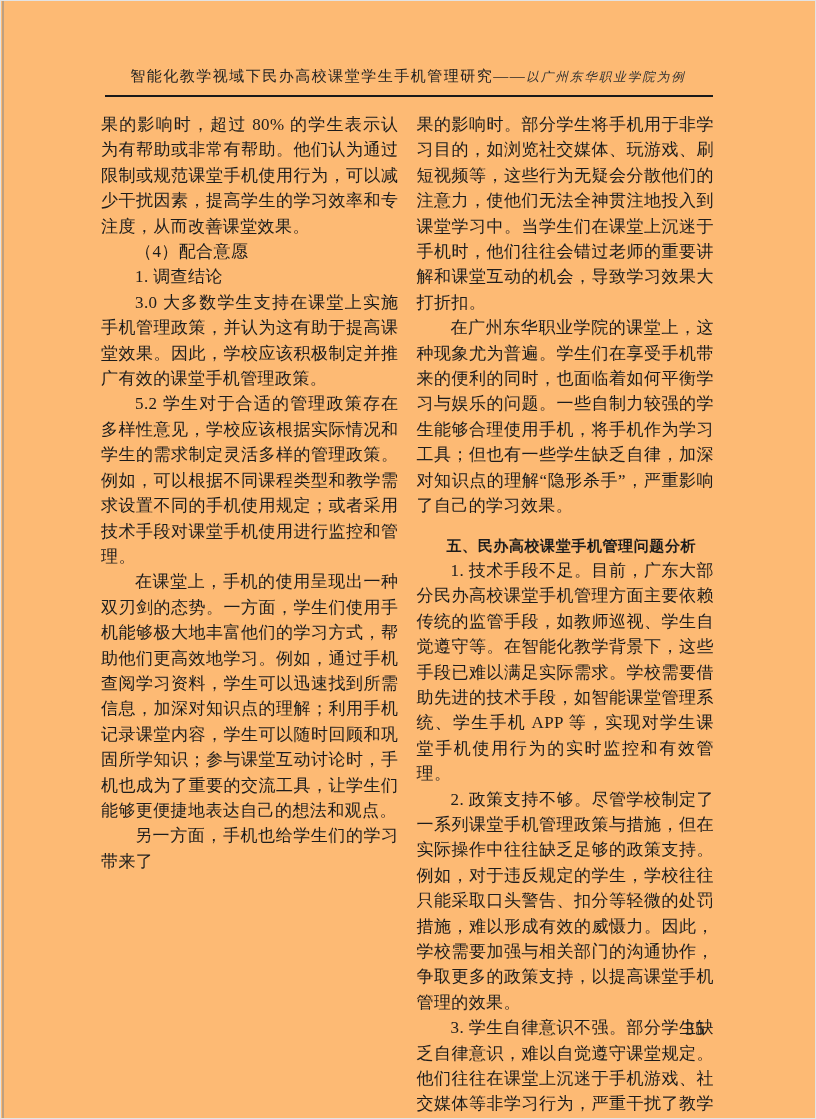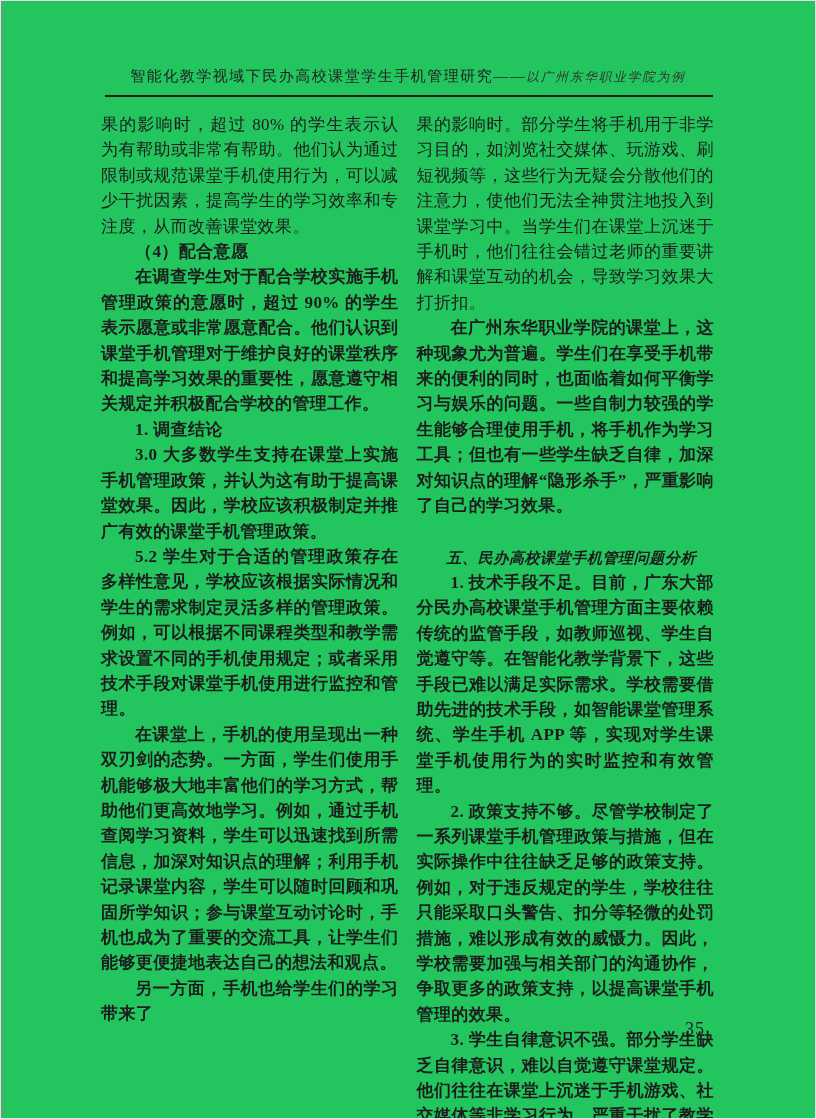--- a/index.html
+++ b/index.html
@@ -4,21 +4,21 @@
 <style>
   html, body {
     margin: 0;
     padding: 0;
     background: #ffffff;
   }
   .page {
     position: relative;
     width: 816px;
     height: 1119px;
-    background: #22c55e;
+    background: #fdba74;
     overflow: hidden;
     box-sizing: border-box;
     border: 1px solid #e3e3e3;
     font-family: "Liberation Serif", "DejaVu Serif", serif;
     color: #1c1c1c;
   }
   
   .scan-edge {
     position: absolute;
     left: 1px;
@@ -70,30 +70,28 @@
   .col p {
     margin: 0;
     font-size: 17px;
     line-height: 25.4px;
     text-align: justify;
     letter-spacing: 0.4px;
     word-break: break-all;
   }
   .col p.ind {
     text-indent: 2em;
-    font-weight: bold;
   }
   .col p.sec-heading {
     font-family: "Liberation Sans", "DejaVu Sans", sans-serif;
     font-weight: bold;
     font-size: 15px;
     text-indent: 2em;
-    margin-top: 26px;
+    margin-top: 14px;
     letter-spacing: 0.6px;
-    font-style: italic;
   }
   .page-number {
     position: absolute;
     top: 1018px;
     left: 684px;
     font-size: 18px;
     color: #222;
     letter-spacing: 1px;
   }
 </style>
@@ -108,21 +106,20 @@
     <span class="title-main">智能化教学视域下民办高校课堂学生手机管理研究——</span><span class="title-sub">以广州东华职业学院为例</span>
   </div>
 
   <div class="head-rule"></div>
 
   <div class="columns">
 
     <div class="col">
       <p class="cont">果的影响时，超过 80% 的学生表示认为有帮助或非常有帮助。他们认为通过限制或规范课堂手机使用行为，可以减少干扰因素，提高学生的学习效率和专注度，从而改善课堂效果。</p>
       <p class="ind">（4）配合意愿</p>
-      <p class="ind">在调查学生对于配合学校实施手机管理政策的意愿时，超过 90% 的学生表示愿意或非常愿意配合。他们认识到课堂手机管理对于维护良好的课堂秩序和提高学习效果的重要性，愿意遵守相关规定并积极配合学校的管理工作。</p>
       <p class="ind">1. 调查结论</p>
       <p class="ind">3.0 大多数学生支持在课堂上实施手机管理政策，并认为这有助于提高课堂效果。因此，学校应该积极制定并推广有效的课堂手机管理政策。</p>
       <p class="ind">5.2 学生对于合适的管理政策存在多样性意见，学校应该根据实际情况和学生的需求制定灵活多样的管理政策。例如，可以根据不同课程类型和教学需求设置不同的手机使用规定；或者采用技术手段对课堂手机使用进行监控和管理。</p>
       <p class="ind">在课堂上，手机的使用呈现出一种双刃剑的态势。一方面，学生们使用手机能够极大地丰富他们的学习方式，帮助他们更高效地学习。例如，通过手机查阅学习资料，学生可以迅速找到所需信息，加深对知识点的理解；利用手机记录课堂内容，学生可以随时回顾和巩固所学知识；参与课堂互动讨论时，手机也成为了重要的交流工具，让学生们能够更便捷地表达自己的想法和观点。</p>
       <p class="ind">另一方面，手机也给学生们的学习带来了</p>
     </div>
 
     <div class="col">
       <p class="cont">果的影响时。部分学生将手机用于非学习目的，如浏览社交媒体、玩游戏、刷短视频等，这些行为无疑会分散他们的注意力，使他们无法全神贯注地投入到课堂学习中。当学生们在课堂上沉迷于手机时，他们往往会错过老师的重要讲解和课堂互动的机会，导致学习效果大打折扣。</p>
       <p class="ind">在广州东华职业学院的课堂上，这种现象尤为普遍。学生们在享受手机带来的便利的同时，也面临着如何平衡学习与娱乐的问题。一些自制力较强的学生能够合理使用手机，将手机作为学习工具；但也有一些学生缺乏自律，加深对知识点的理解“隐形杀手”，严重影响了自己的学习效果。</p>

